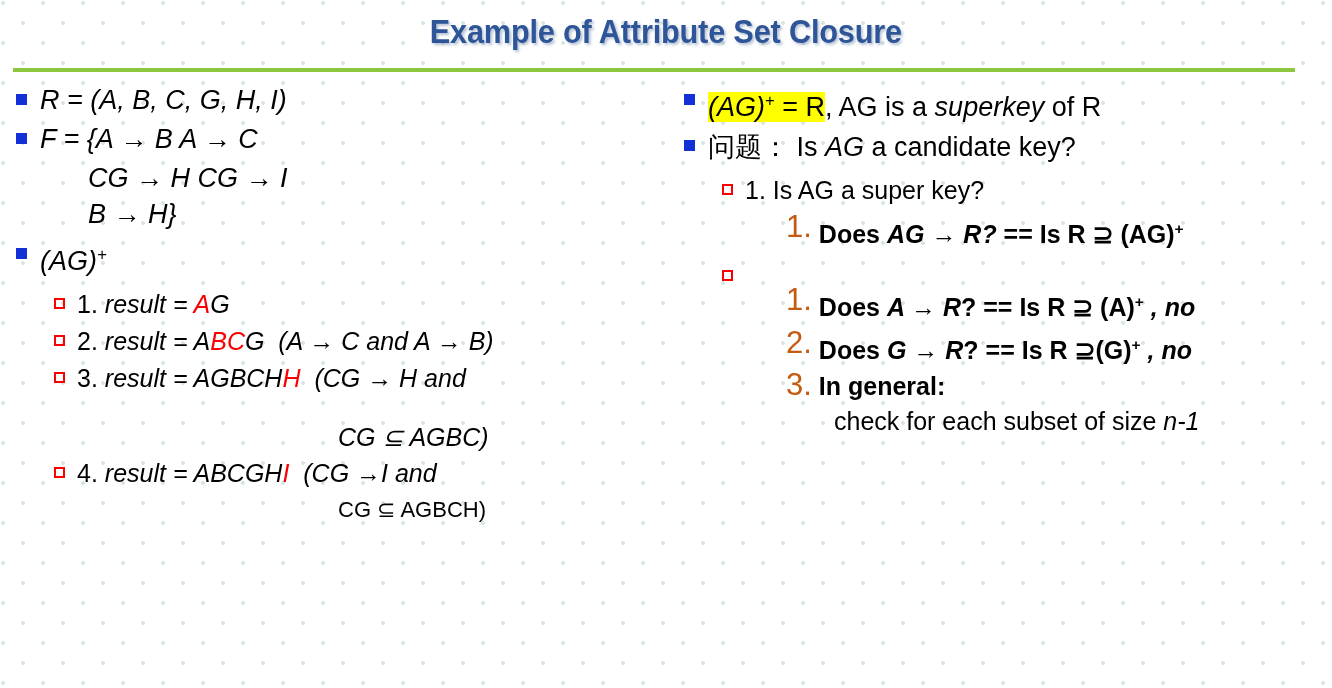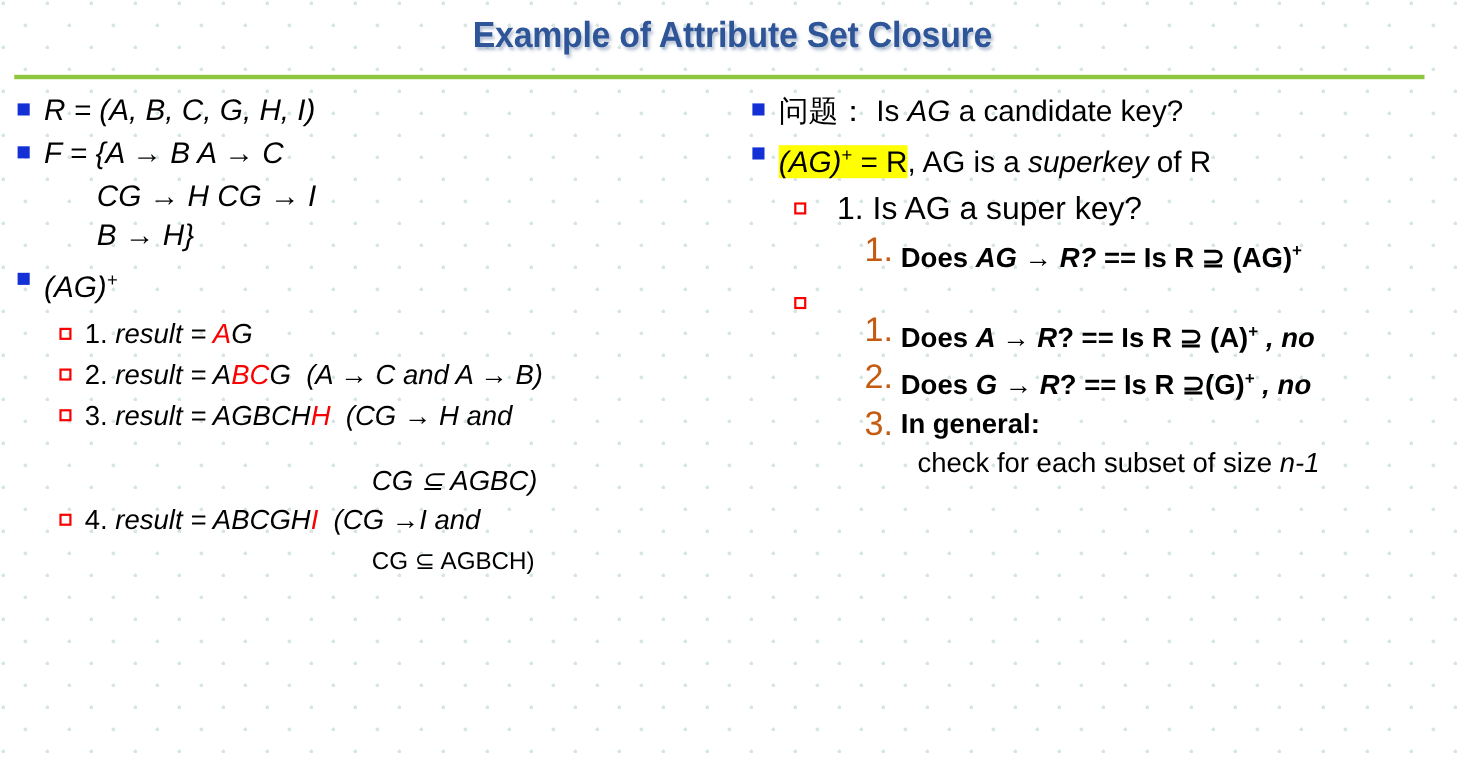--- a/index.html
+++ b/index.html
@@ -118,21 +118,21 @@
   
   .lt1 { font-size: 27px; line-height: 37px; font-style: italic; }
   .lt2 { font-size: 25px; line-height: 36px; }
   
   .cont-l1 { font-size: 27px; line-height: 36px; font-style: italic; padding-left: 80px; white-space: nowrap; }
   .cont-l2 { font-size: 25px; line-height: 36px; font-style: italic; padding-left: 330px; white-space: nowrap; margin-top: 23px; }
   .cont-l2b{ font-size: 22px; line-height: 36px; padding-left: 330px; white-space: nowrap; }
 
   
   .rt1 { font-size: 27px; line-height: 38px; }
-  .rt2 { font-size: 29px; line-height: 36px; margin-left: 16px; }
+  .rt2 { font-size: 25px; line-height: 36px; }
   .rt3 { font-size: 25px; line-height: 33px; padding-top: 3px; font-weight: bold; }
   .cont-r3 { font-size: 25px; line-height: 36px; padding-left: 158px; white-space: nowrap; }
 
   .spacer-sm { height: 7px; }
   .spacer-xs { height: 4px; }
 </style>
 </head>
 <body>
 
 <div id="title-bar">
@@ -184,26 +184,26 @@
     <span class="lt2"><span>4.</span> <span class="t-italic">result = </span><span class="t-italic">ABCGH</span><span class="t-italic t-red">I</span>&nbsp;&nbsp;<span class="t-italic">(CG →I and</span></span>
   </div>
   <div class="cont-l2b">CG ⊆ AGBCH)</div>
 
 </div>
 
 <div id="right-column" class="column">
 
   <div class="row lvl1">
     <span class="bullet-blue"></span>
+    <span class="rt1"><span class="t-hl"><span class="t-italic">(AG)</span><span class="sup">+</span><span> = R</span></span><span>,  AG is a </span><span class="t-italic">superkey</span><span> of R</span></span>
+  </div>
+
+  <div class="row lvl1">
+    <span class="bullet-blue"></span>
     <span class="rt1"><span>问题：</span><span>  Is </span><span class="t-italic">AG</span><span> a candidate key?</span></span>
-  </div>
-
-  <div class="row lvl1">
-    <span class="bullet-blue"></span>
-    <span class="rt1"><span class="t-hl"><span class="t-italic">(AG)</span><span class="sup">+</span><span> = R</span></span><span>,  AG is a </span><span class="t-italic">superkey</span><span> of R</span></span>
   </div>
 
   <div class="spacer-xs"></div>
 
   <div class="row lvl2">
     <span class="bullet-red"></span>
     <span class="rt2"><span>1.</span> <span>Is AG a super key?</span></span>
   </div>
 
   <div class="row lvl3">

